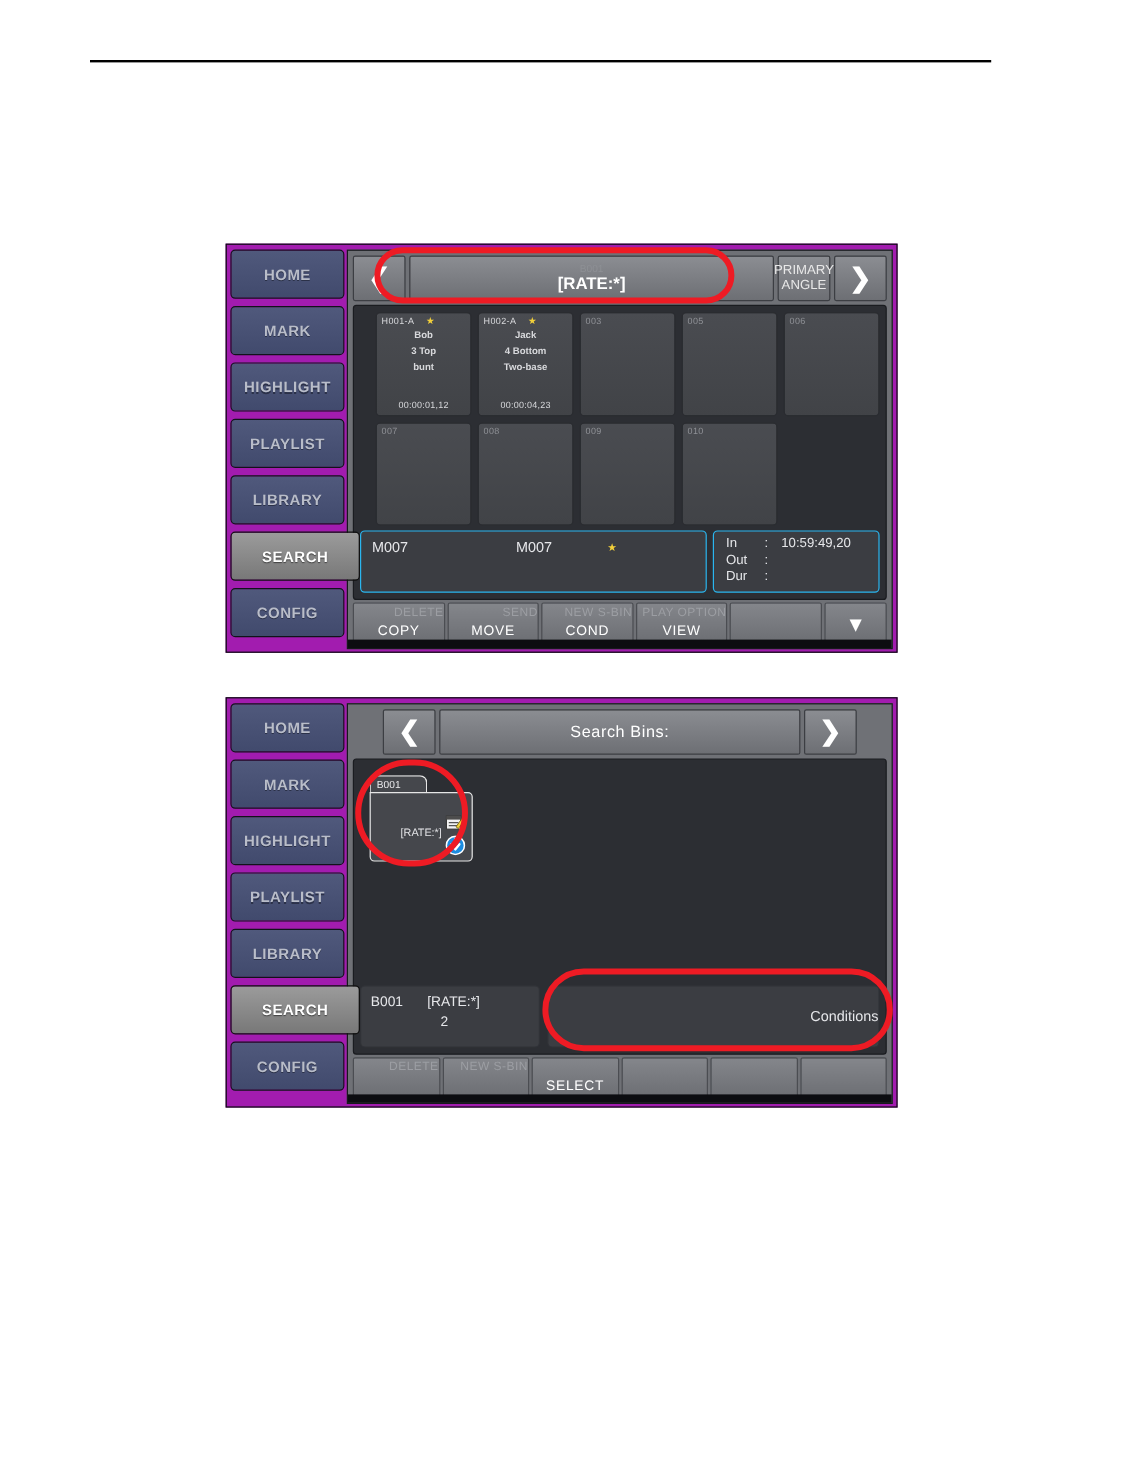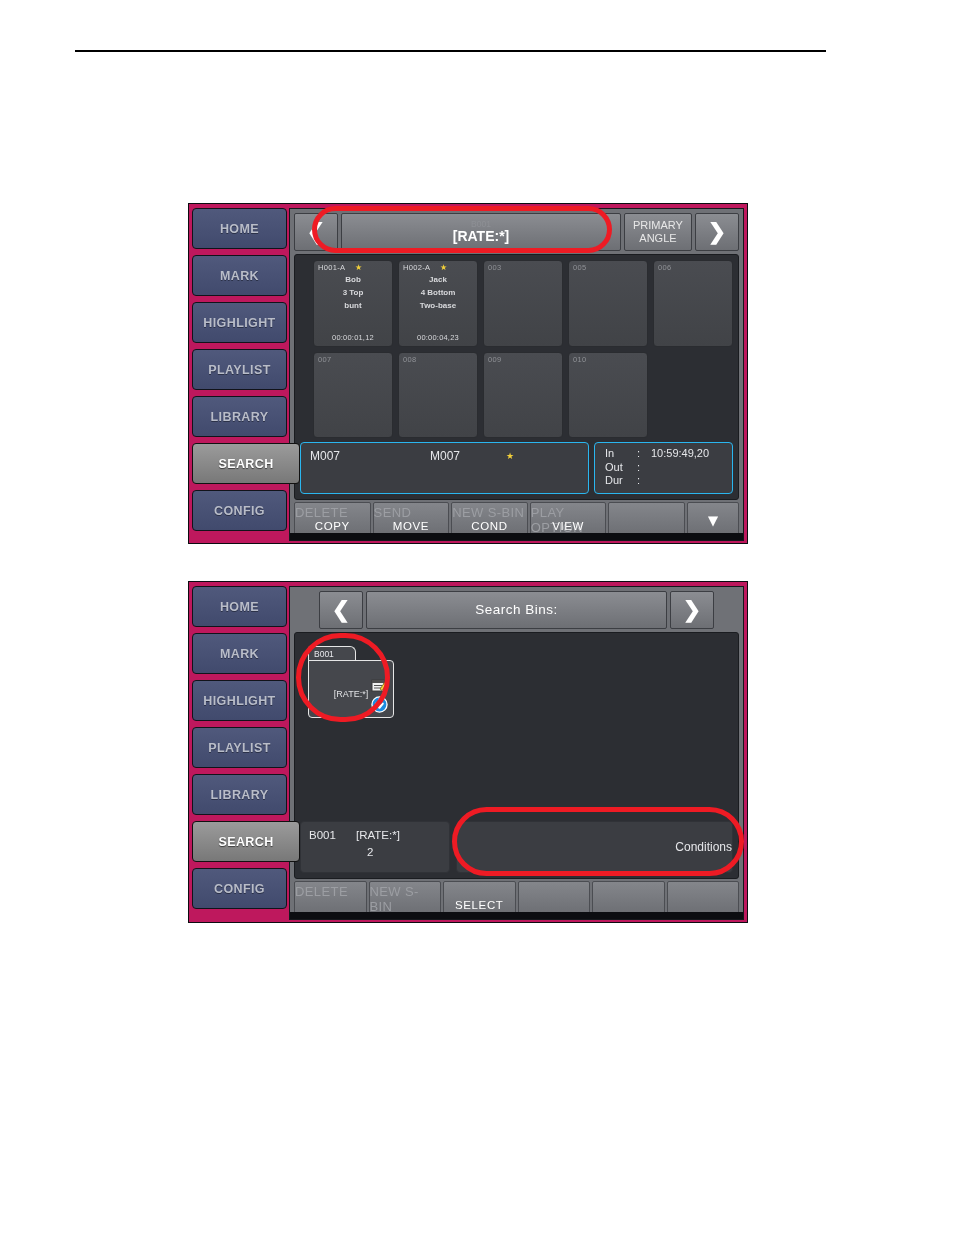--- a/index.html
+++ b/index.html
@@ -12,21 +12,21 @@
     overflow:hidden;
   }
   .page-rule{
     position:absolute;left:75px;top:50px;width:751px;height:2px;
     background:#000000;
   }
 
   
   .device{
     position:absolute;
-    background:#be185d;
+    background:#a21caf;
     border:1px solid #0b0c10;
     box-sizing:border-box;
     overflow:hidden;
     padding-left:20px;
   }
   #panel-top   { left:188px; top:203px; width:560px; height:341px; }
   #panel-bottom{ left:188px; top:581px; width:560px; height:342px; }
 
   
   .dev-inner{position:absolute;left:0;top:0;right:0;bottom:0;}
@@ -86,21 +86,21 @@
   .nav-arrow{width:44px;font-size:22px;font-weight:bold;line-height:1;}
   .nav-title{
     flex:1;
     flex-direction:column;
     line-height:1.05;
   }
   .nav-title .t-sub{font-size:8.5px;color:#8e9095;}
   .nav-title .t-main{font-size:14px;color:#ffffff;font-weight:bold;}
   .nav-title.single .t-main{font-size:13.5px;font-weight:normal;letter-spacing:0.5px;}
   .nav-side{
-    width:68px;flex-direction:column;font-size:11px;line-height:1.15;
+    width:44px;flex-direction:column;font-size:11px;line-height:1.15;
     color:#e8e8e8;
   }
   .nav-pad{width:22px;}
 
   
   .content{
     position:absolute;left:4px;top:45px;right:4px;bottom:40px;
     background:#2c2e33;
     border:1px solid #1a1c20;
     border-radius:3px;
@@ -229,22 +229,22 @@
   }
   .softkey{
     flex:1;
     background:linear-gradient(#84868b,#6b6d72);
     border:1px solid #4b4d52;
     border-radius:2px;
     position:relative;
     box-sizing:border-box;
   }
   .softkey .sk-top{
-    position:absolute;left:0;right:0;top:2px;text-align:left;
-    font-size:13px;color:#9c9ea3;letter-spacing:0.4px;
+    position:absolute;left:0;right:0;top:2px;text-align:right;
+    font-size:10px;color:#9c9ea3;letter-spacing:0.4px;
   }
   .softkey .sk-bot{
     position:absolute;left:0;right:0;bottom:5px;text-align:center;
     font-size:11.5px;color:#ffffff;letter-spacing:0.6px;
   }
   .softkey.chev{flex:0 0 52px;display:flex;align-items:center;justify-content:center;
     color:#ffffff;font-size:18px;font-weight:bold;}
 
   
   .cut-strip{

